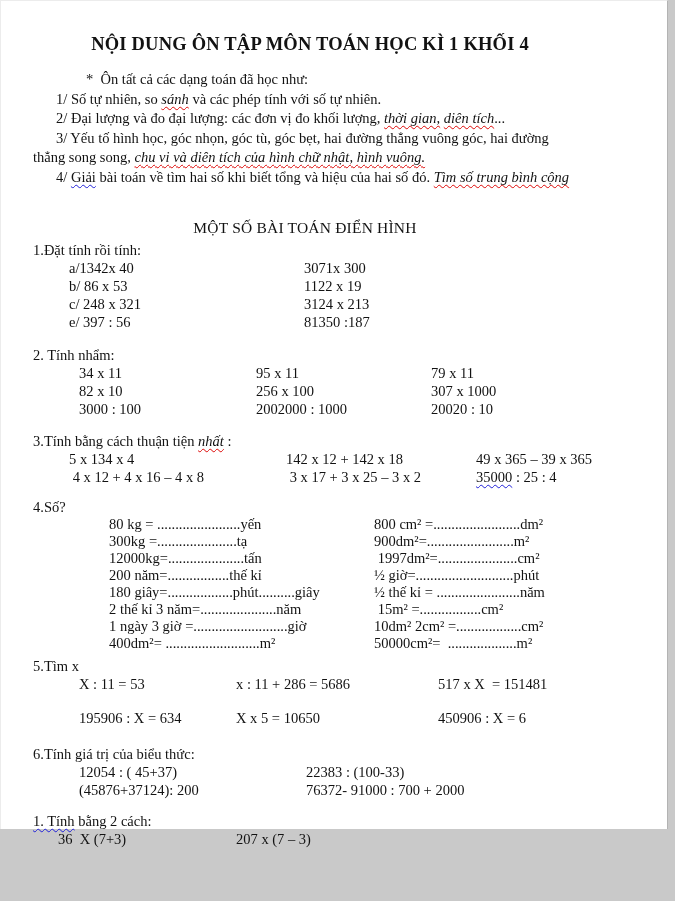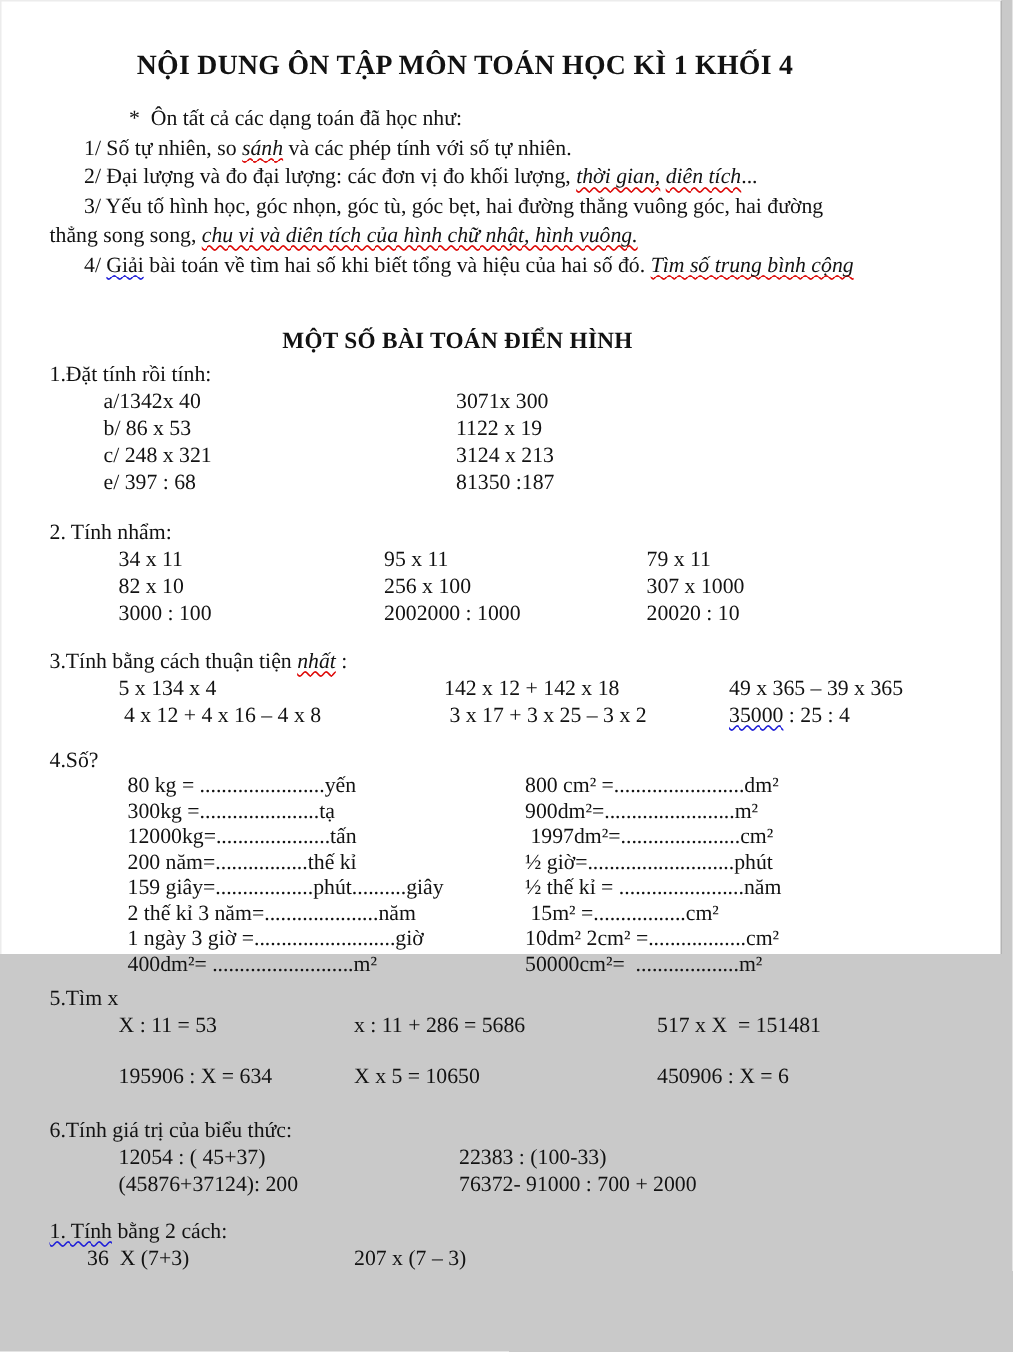--- a/index.html
+++ b/index.html
@@ -3,53 +3,53 @@
 <meta charset="utf-8">
 <style>
   html,body{margin:0;padding:0}
   body{
     width:675px;height:901px;position:relative;overflow:hidden;
     background:#c9c9c9;
     font-family:"Liberation Serif","DejaVu Serif",serif;
     color:#121212;
   }
   .page{
-    position:absolute;top:0;left:0;width:668px;height:636px;box-sizing:border-box;
+    position:absolute;top:0;left:0;width:668px;height:829px;box-sizing:border-box;
     background:#ffffff;
     border-top:1px solid #ececec;
     border-left:1px solid #ececec;
     border-right:1px solid #b3b3b3;
     padding:30px 26px 0 32px;
     font-size:14.5px;
   }
   .title{
     font-size:18.5px;font-weight:bold;text-align:center;
     margin:0 54px 0 0;line-height:26px;letter-spacing:.2px;white-space:pre;
   }
   .lead{margin-top:13px;line-height:19.5px;text-indent:53px;white-space:pre}
   .iline{line-height:19.5px;white-space:pre}
   .ind{text-indent:23px}
   .subtitle{
-    font-size:15.5px;font-weight:bold;text-align:center;
+    font-size:15.5px;font-weight:normal;text-align:center;
     margin:31px 64px 0 0;line-height:20px;letter-spacing:.2px;white-space:pre;
   }
   .shead{line-height:18px;white-space:pre}
   .sec1{margin-top:3px}
   .sec2{margin-top:15px}
   .sec3{margin-top:14px}
   .sec4{margin-top:12px}
   .sec5{margin-top:5px}
   .sec6{margin-top:18px}
   .sec7{margin-top:13px}
   .row{display:grid;line-height:18px}
   .cell{white-space:pre}
   .g1{grid-template-columns:235px 1fr;margin-left:36px}
   .g2{grid-template-columns:177px 175px 1fr;margin-left:46px}
-  .g3{grid-template-columns:217px 190px 1fr;margin-left:46px}
-  .g4{grid-template-columns:265px 1fr;margin-left:52px;line-height:17px}
+  .g3{grid-template-columns:217px 190px 1fr;margin-left:36px}
+  .g4{grid-template-columns:265px 1fr;margin-left:76px;line-height:17px}
   .g5{grid-template-columns:157px 202px 1fr;margin-left:46px}
   .g6{grid-template-columns:227px 1fr;margin-left:46px}
   .g7{grid-template-columns:178px 1fr;margin-left:25px}
   .rows-s5 .row:nth-child(2){margin-top:16px}
   .wr{
     text-decoration:underline;text-decoration-style:wavy;
     text-decoration-color:var(--wavy-red,#dd0806);
     text-decoration-thickness:1px;text-underline-offset:2px;text-decoration-skip-ink:none;font-style:italic;
   }
   .wb{
@@ -83,21 +83,21 @@
         </div>
         <div class="row g1">
           <span class="cell">b/ 86 x 53</span>
           <span class="cell">1122 x 19</span>
         </div>
         <div class="row g1">
           <span class="cell">c/ 248 x 321</span>
           <span class="cell">3124 x 213</span>
         </div>
         <div class="row g1">
-          <span class="cell">e/ 397 : 68</span>
+          <span class="cell">e/ 397 : 56</span>
           <span class="cell">81350 :187</span>
         </div>
       </div>
   </div>
 
   <div class="sec2">
     <div class="shead"><span>2. Tính nhẩm:</span></div>
     <div>
         <div class="row g2">
           <span class="cell">34 x 11</span>
@@ -146,21 +146,21 @@
         </div>
         <div class="row g4">
           <span class="cell">12000kg=.....................tấn</span>
           <span class="cell"> 1997dm²=......................cm²</span>
         </div>
         <div class="row g4">
           <span class="cell">200 năm=.................thế kỉ</span>
           <span class="cell">½ giờ=...........................phút</span>
         </div>
         <div class="row g4">
-          <span class="cell">159 giây=..................phút..........giây</span>
+          <span class="cell">180 giây=..................phút..........giây</span>
           <span class="cell">½ thế kỉ = .......................năm</span>
         </div>
         <div class="row g4">
           <span class="cell">2 thế kỉ 3 năm=.....................năm</span>
           <span class="cell"> 15m² =.................cm²</span>
         </div>
         <div class="row g4">
           <span class="cell">1 ngày 3 giờ =..........................giờ</span>
           <span class="cell">10dm² 2cm² =..................cm²</span>
         </div>

